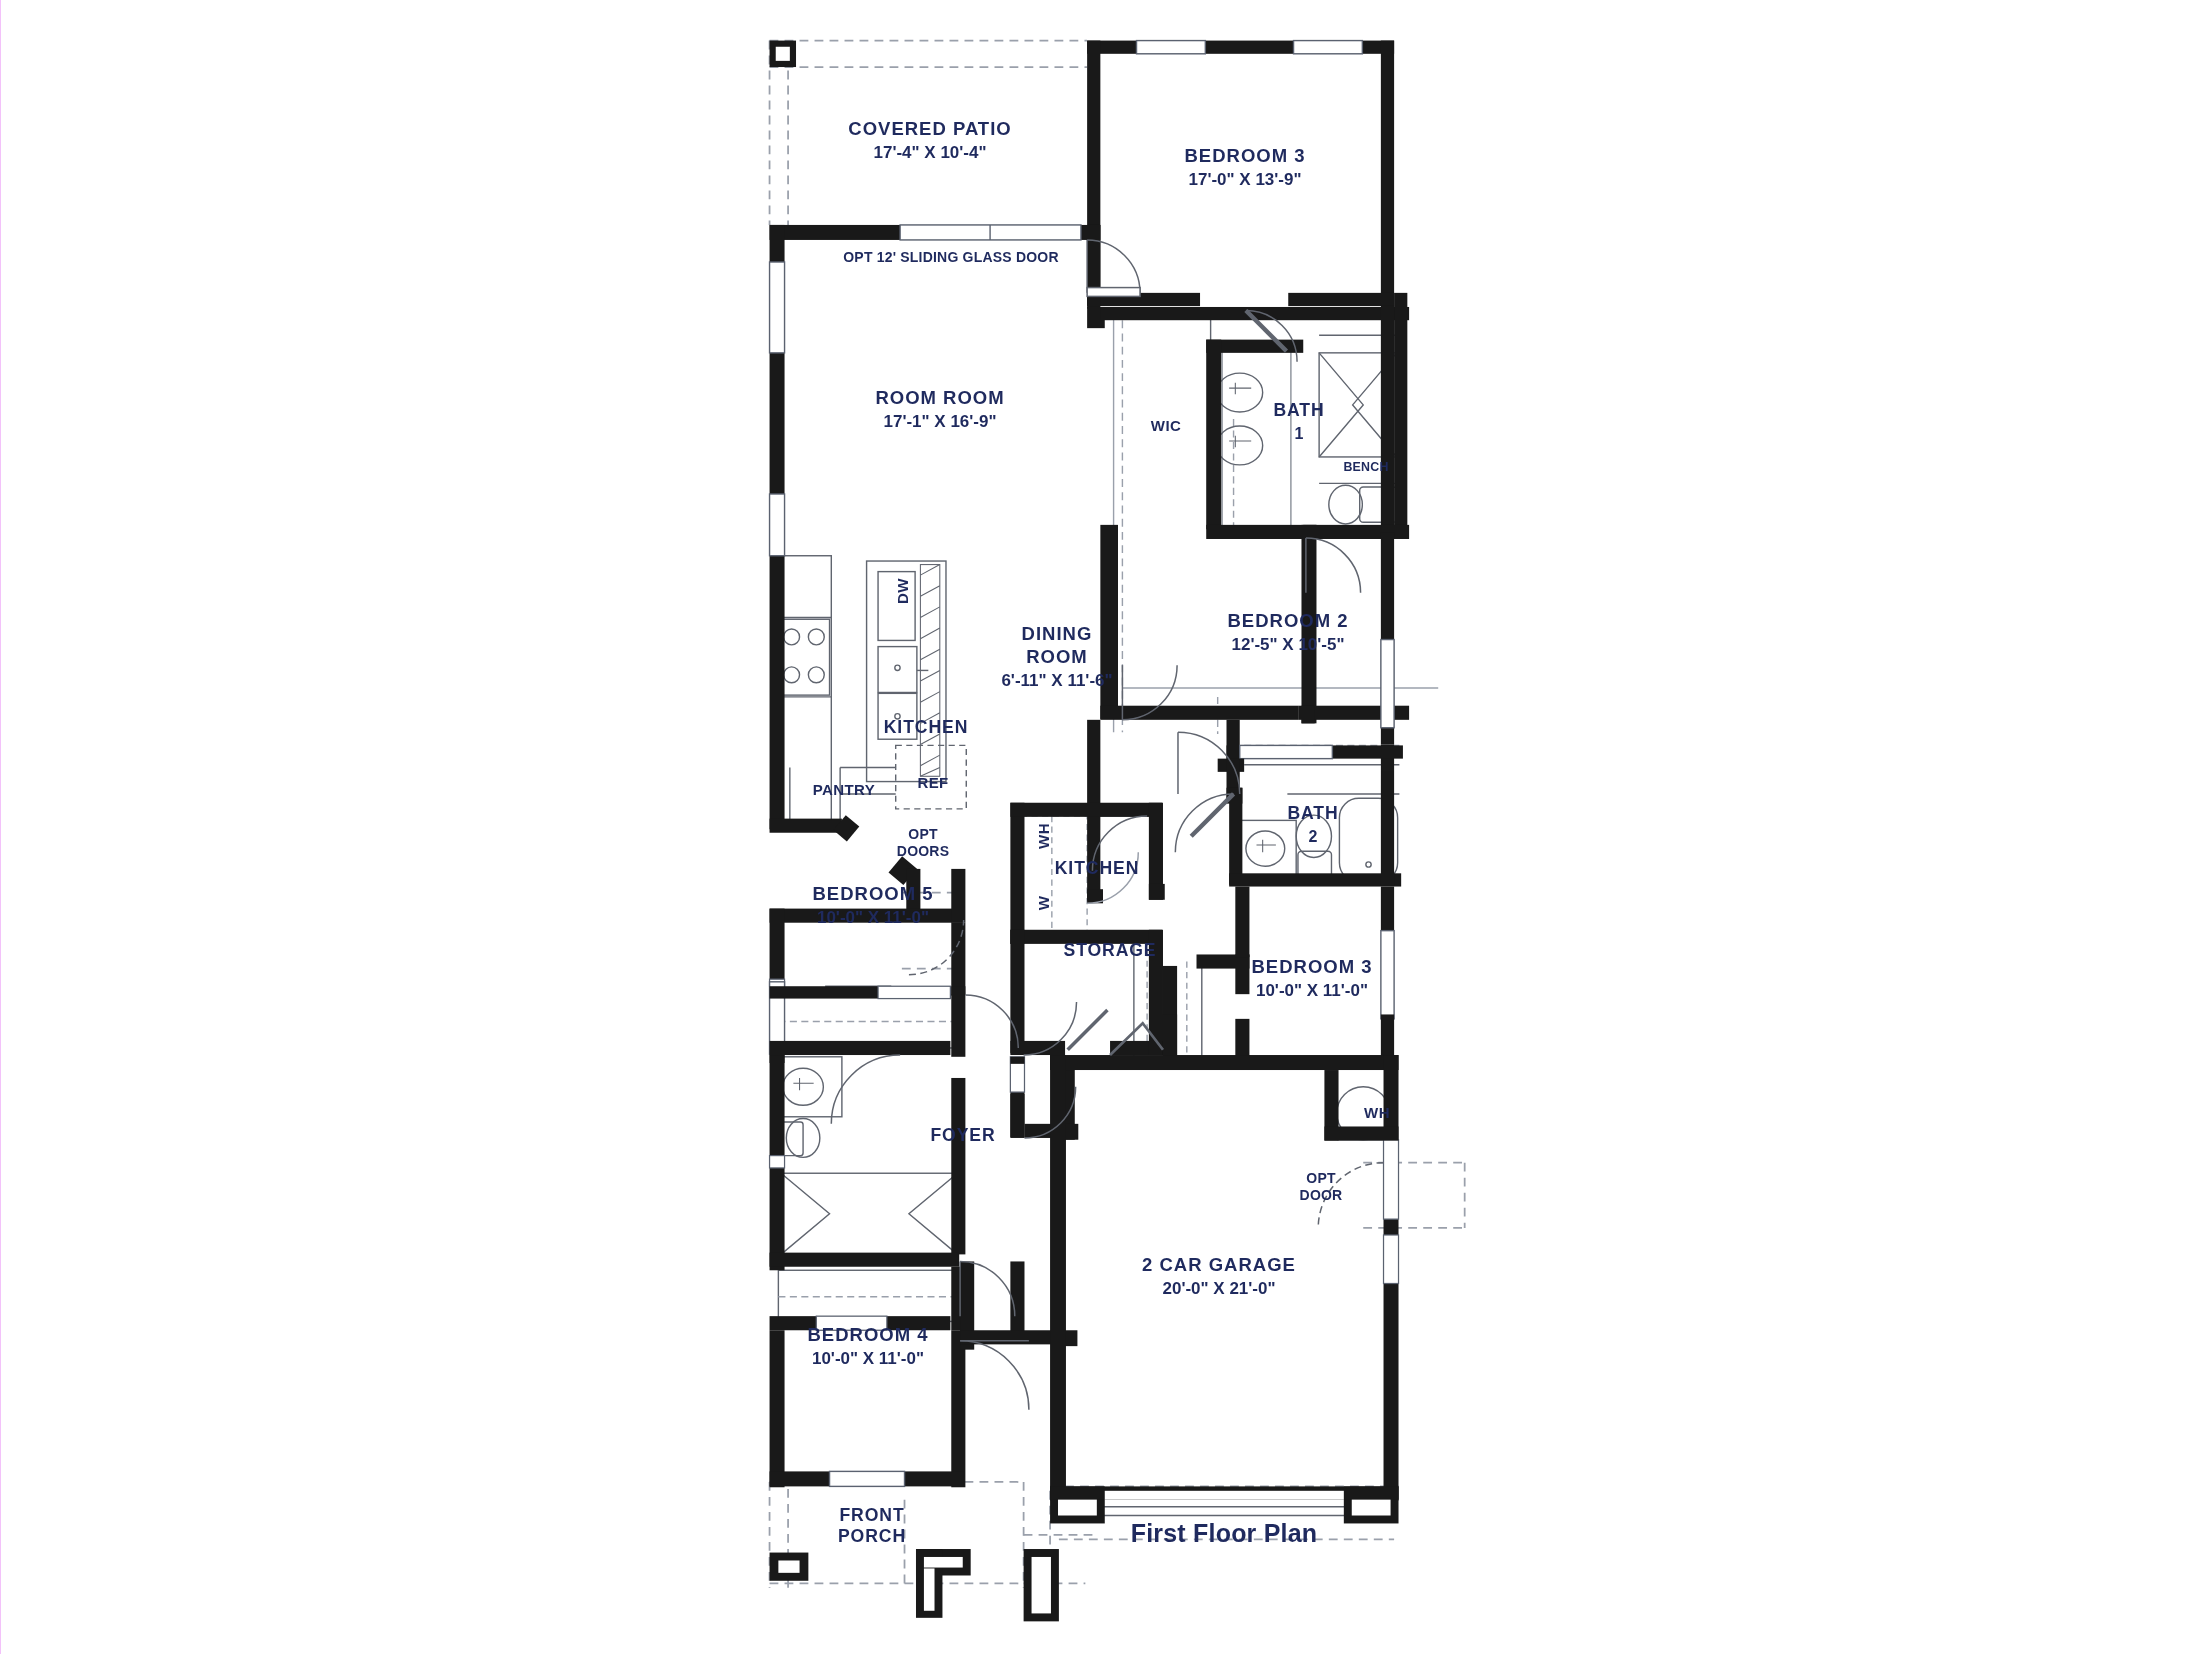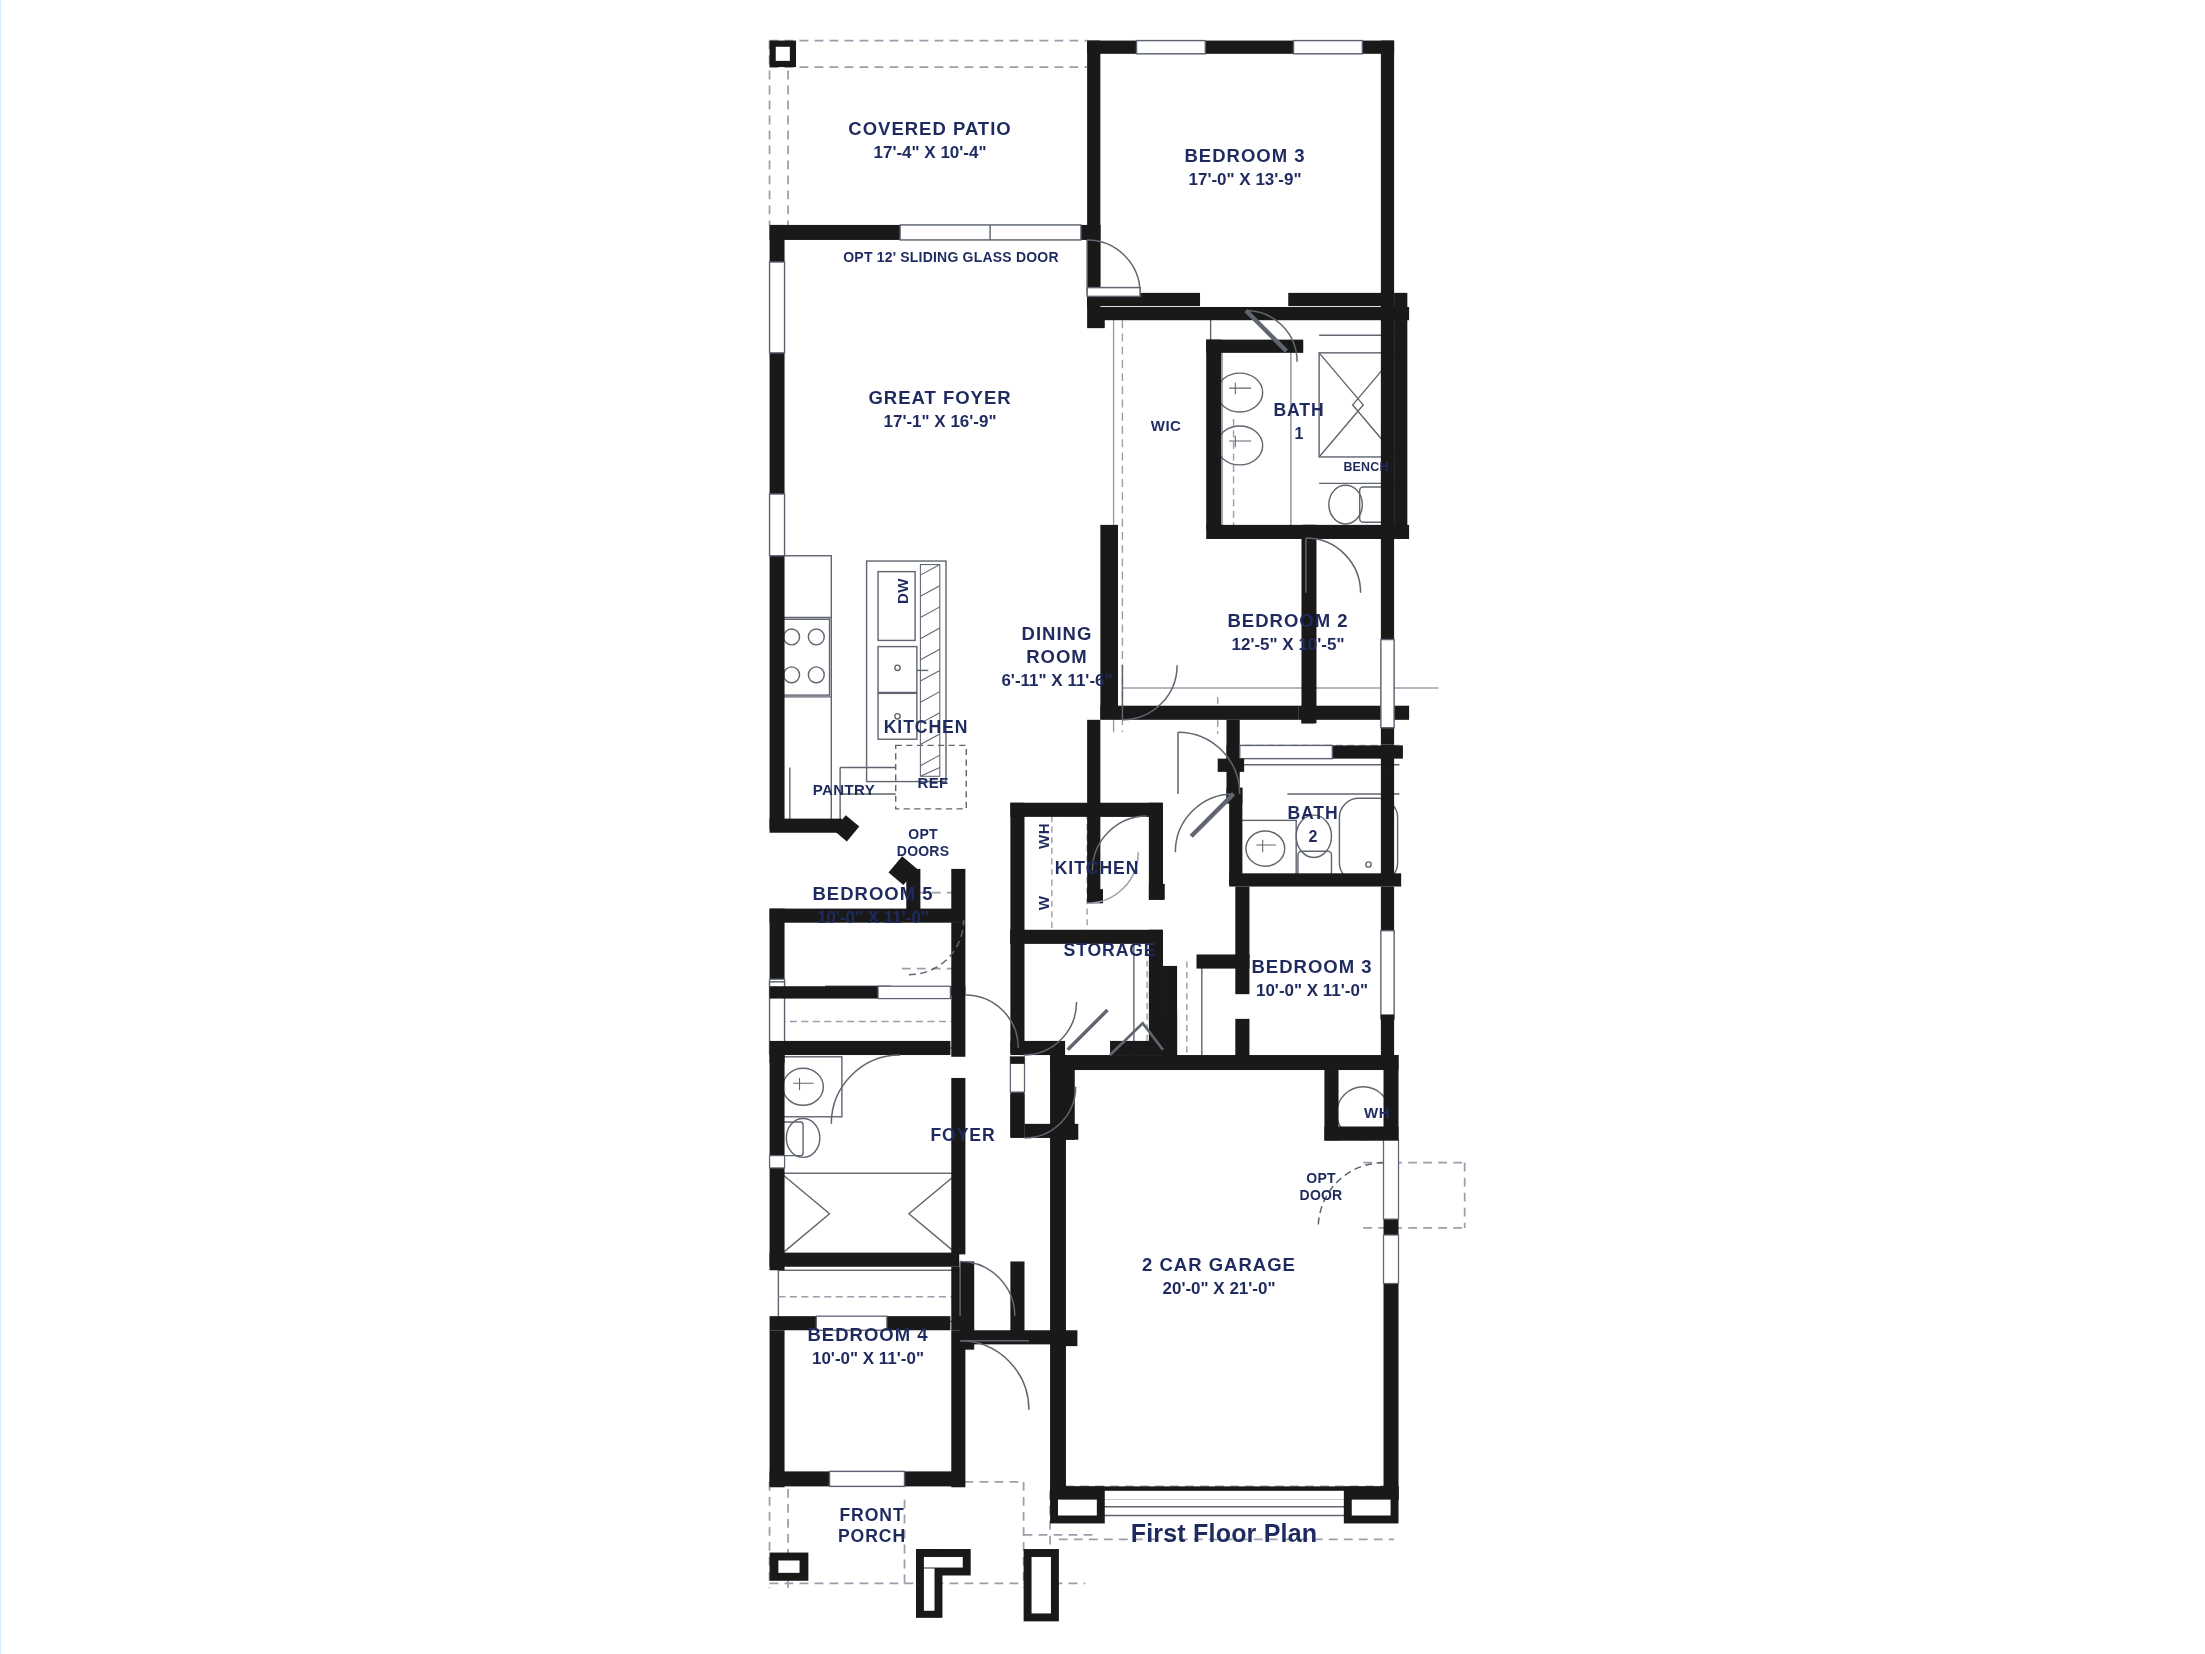--- a/index.html
+++ b/index.html
@@ -2,21 +2,21 @@
 <html style="font-size:14px"><head>
 <meta charset="utf-8">
 <title>First Floor Plan</title>
 <style>
   html,body{margin:0;padding:0;background:#ffffff;}
   body{
     width:2206px;height:1654px;overflow:hidden;
     font-family:"Liberation Sans", sans-serif;
     -webkit-font-smoothing:antialiased;
   }
-  #stage{position:relative;width:2118px;height:1654px;background:#7dd3fc;}
+  #stage{position:relative;width:2118px;height:1654px;background:#d946ef;}
   #plan{position:absolute;left:0;top:0;width:2206px;height:1654px;}
   .lbl{
     position:absolute;
     color:#1f2a5e;
     font-family:"Liberation Sans", sans-serif;
     font-weight:bold;
     text-align:center;
     white-space:nowrap;
     transform:translate(-50%,-50%);
     letter-spacing:0.3px;
@@ -379,21 +379,21 @@
   </div>
 
   <div class="lbl t-room" style="left:1245px; top:168px;">
     <span class="nm">BEDROOM 3</span>
     <span class="dm">17'-0" X 13'-9"</span>
   </div>
 
   <div class="lbl t-note" style="left:951px; top:258px;">OPT 12' SLIDING GLASS DOOR</div>
 
   <div class="lbl t-room" style="left:940px; top:410px;">
-    <span class="nm">GREAT FOYER</span>
+    <span class="nm">ROOM ROOM</span>
     <span class="dm">17'-1" X 16'-9"</span>
   </div>
 
   <div class="lbl t-small" style="left:1166px; top:415px;margin-top:11px;">WIC</div>
 
   <div class="lbl t-room2" style="left:1299px; top:422px;">
     <span class="nm">BATH</span>
     <span class="dm">1</span>
   </div>
 

